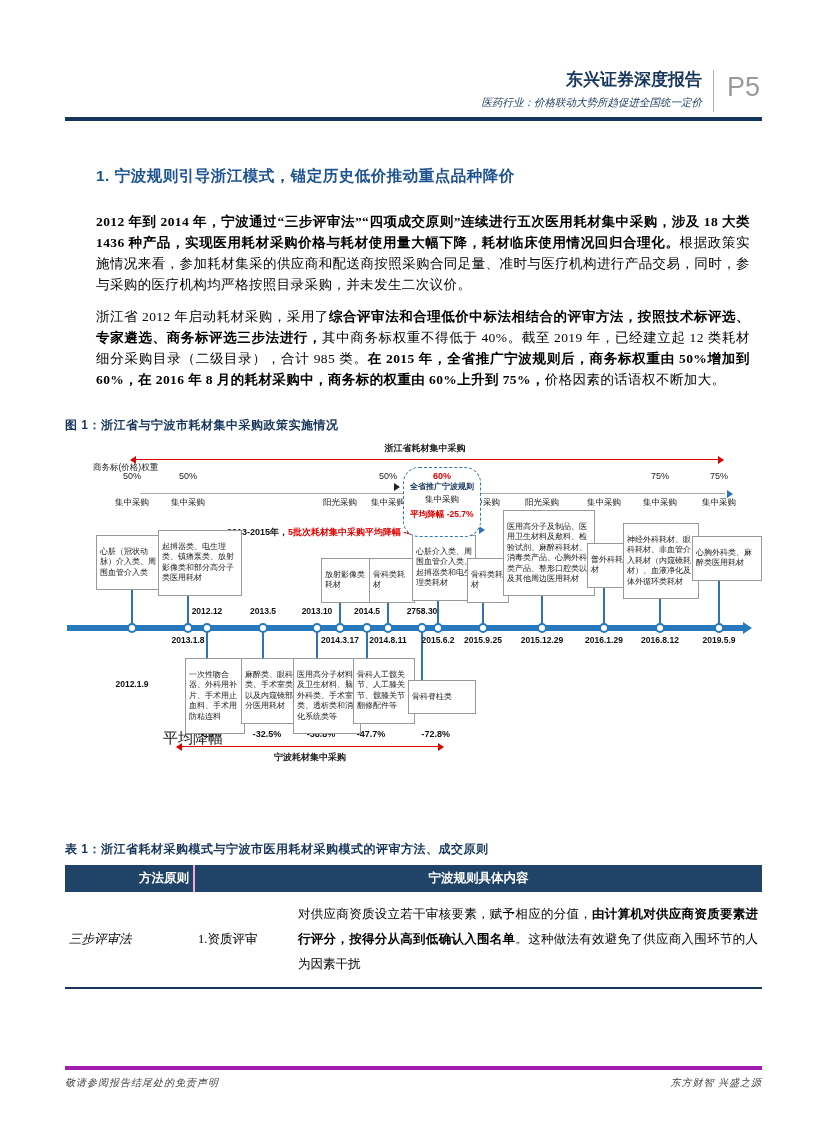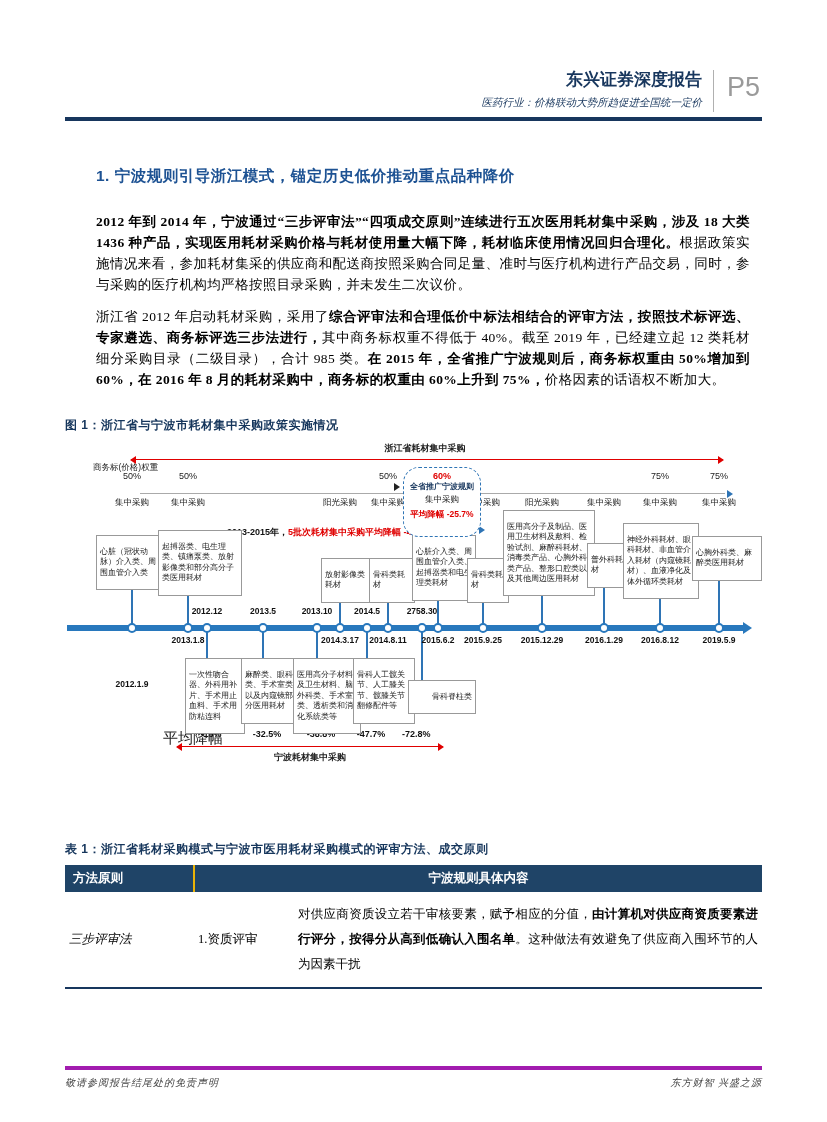--- a/index.html
+++ b/index.html
@@ -37,21 +37,21 @@
   .dot{position:absolute;width:6px;height:6px;border:2px solid #2878bd;background:#fff;border-radius:50%;z-index:4;}
   .dtlbl{position:absolute;font-weight:bold;font-size:8.5px;color:#111;text-align:center;z-index:4;}
   .pct{position:absolute;font-size:9px;color:#222;text-align:center;}
   .proc{position:absolute;font-size:8.5px;color:#222;text-align:center;white-space:nowrap;}
   .hl-box{position:absolute;border:1.5px dashed #2e74b5;border-radius:16px;background:#fff;text-align:center;padding:3px 2px;z-index:5;}
   .src{margin-left:8px;font-style:italic;font-size:9.5px;color:#333;letter-spacing:1px;}
 
   
   table.t1{border-collapse:collapse;width:697px;border-bottom:2px solid #17365d;}
   table.t1 th{background:#1f4467;color:#fff;font-family:"Liberation Sans",sans-serif;font-size:12.5px;font-weight:bold;padding:5px 4px;}
-  table.t1 th.c1{width:116px;text-align:left;padding-left:8px;border-right:2px solid #eab308;}
+  table.t1 th.c1{width:116px;text-align:right;padding-left:8px;border-right:2px solid #f9a8d4;}
   table.t1 td{font-size:12.5px;vertical-align:middle;padding:10px 4px;}
   td.m1{width:116px;padding-left:8px;font-style:italic;}
   td.m2{width:92px;}
   td.m3{text-align:justify;line-height:25px;padding-right:6px;}
 
   
   .footer{position:absolute;left:65px;top:1066px;width:697px;border-top:4px solid #a21caf;display:flex;justify-content:space-between;padding-top:6px;font-family:Liberation Serif, serif;}
   .footer div{font-style:italic;font-size:10px;color:#444;letter-spacing:1px;}
 </style>
 </head>
@@ -148,21 +148,21 @@
         <div class="stem" style="left: 197px; top: 191px; height: 37px;"></div>
         <div class="fbox" style="left: 176px; top: 218px; width: 50px;">麻醉类、眼科类、手术室类以及内窥镜部分医用耗材</div>
         <div class="dtlbl" style="left: 172px; top: 166px; width: 52px;">2013.5</div>
         <div class="stem" style="left: 251px; top: 191px; height: 37px;"></div>
         <div class="fbox" style="left: 228px; top: 218px; width: 60px;">医用高分子材料及卫生材料、脑外科类、手术室类、透析类和消化系统类等</div>
         <div class="dtlbl" style="left: 226px; top: 166px; width: 52px;">2013.10</div>
         <div class="stem" style="left: 301px; top: 191px; height: 37px;"></div>
         <div class="fbox" style="left: 288px; top: 218px; width: 54px;">骨科人工髋关节、人工膝关节、髋膝关节翻修配件等</div>
         <div class="dtlbl" style="left: 276px; top: 166px; width: 52px;">2014.5</div>
         <div class="stem" style="left: 356px; top: 191px; height: 59px;"></div>
-        <div class="fbox" style="left: 343px; top: 240px; width: 60px; text-align: right;">骨科脊柱类</div>
+        <div class="fbox" style="left: 343px; top: 240px; width: 60px;">骨科脊柱类</div>
         <div class="dtlbl" style="left: 331px; top: 166px; width: 52px;">2758.30</div>
         <div class="tl-bar" style="left: 2px; top: 185px; width: 678px; height: 6px;"></div>
         <div class="tri" style="left: 678px; top: 182px; border-top: 6px solid transparent; border-bottom: 6px solid transparent; border-left: 9.6px solid rgb(40, 120, 189);"></div>
         <div class="dot" style="left: 62px; top: 183px;"></div>
         <div class="dot" style="left: 118px; top: 183px;"></div>
         <div class="dot" style="left: 270px; top: 183px;"></div>
         <div class="dot" style="left: 318px; top: 183px;"></div>
         <div class="dot" style="left: 368px; top: 183px;"></div>
         <div class="dot" style="left: 413px; top: 183px;"></div>
         <div class="dot" style="left: 472px; top: 183px;"></div>
@@ -172,21 +172,21 @@
         <div class="dot" style="left: 137px; top: 183px;"></div>
         <div class="dot" style="left: 193px; top: 183px;"></div>
         <div class="dot" style="left: 247px; top: 183px;"></div>
         <div class="dot" style="left: 297px; top: 183px;"></div>
         <div class="dot" style="left: 352px; top: 183px;"></div>
         <div class="abs" style="left: 98px; top: 289px; font-size: 15px; color: rgb(34, 34, 34); text-align: right;">平均降幅</div>
         <div class="abs" style="left: 122px; top: 289px; width: 48px; text-align: center; font-size: 9px; font-weight: bold; color: rgb(17, 17, 17);">-15%</div>
         <div class="abs" style="left: 178px; top: 289px; width: 48px; text-align: center; font-size: 9px; font-weight: bold; color: rgb(17, 17, 17);">-32.5%</div>
         <div class="abs" style="left: 232px; top: 289px; width: 48px; text-align: center; font-size: 9px; font-weight: bold; color: rgb(17, 17, 17);">-38.8%</div>
         <div class="abs" style="left: 282px; top: 289px; width: 48px; text-align: center; font-size: 9px; font-weight: bold; color: rgb(17, 17, 17);">-47.7%</div>
-        <div class="abs" style="left: 337px; top: 289px; width: 48px; text-align: left; font-size: 9px; font-weight: bold; color: rgb(17, 17, 17);">-72.8%</div>
+        <div class="abs" style="left: 337px; top: 289px; width: 48px; text-align: right; font-size: 9px; font-weight: bold; color: rgb(17, 17, 17);">-72.8%</div>
         <div class="fline" style="left: 112px; top: 306px; width: 266px;"></div>
         <div class="tri" style="left: 111px; top: 302.5px; border-top: 4px solid transparent; border-bottom: 4px solid transparent; border-right: 6.4px solid rgb(224, 0, 0);"></div>
         <div class="tri" style="left: 373px; top: 302.5px; border-top: 4px solid transparent; border-bottom: 4px solid transparent; border-left: 6.4px solid rgb(224, 0, 0);"></div>
         <div class="abs" style="left: 175px; top: 311px; width: 140px; text-align: center; font-size: 9px; font-weight: bold; color: rgb(34, 34, 34);">宁波耗材集中采购</div>
       </div>
     <div style="height:8px"></div>
     <div style="height:68px"></div>
     <div class="tbl-title">表 1：浙江省耗材采购模式与宁波市医用耗材采购模式的评审方法、成交原则</div>
     <div style="height:7px"></div>
     <table class="t1">

